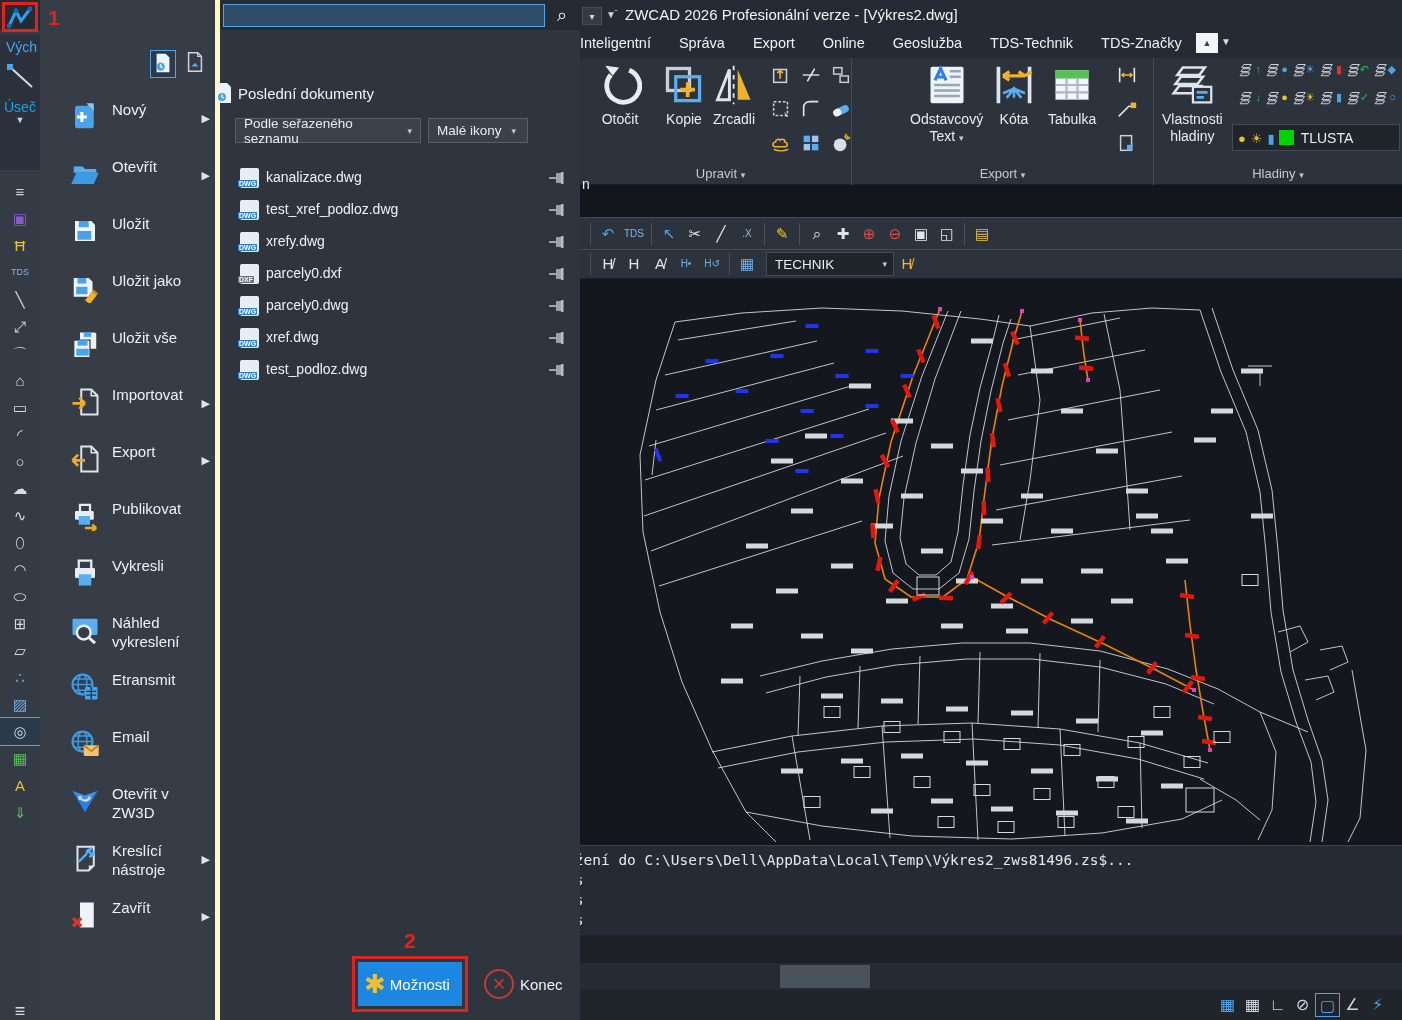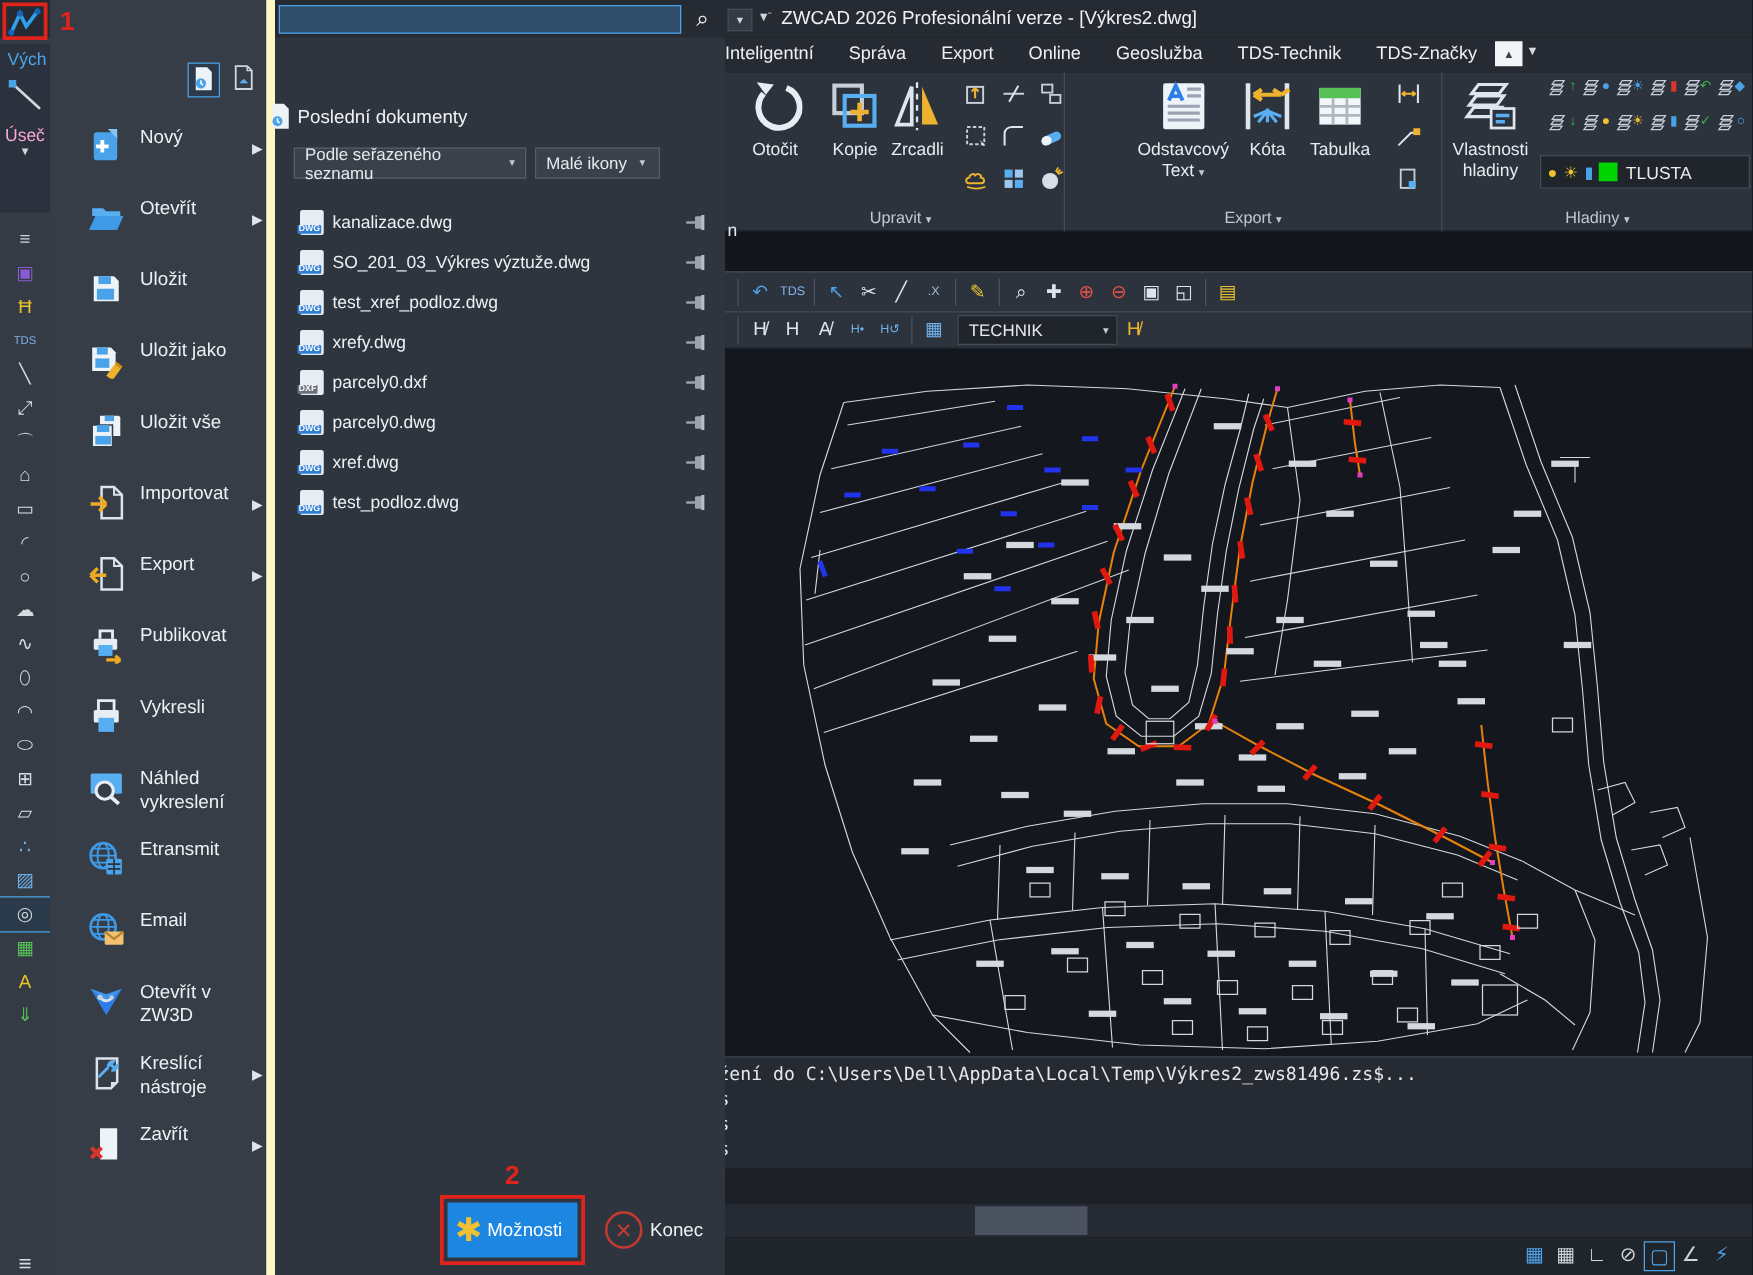--- a/index.html
+++ b/index.html
@@ -43,26 +43,26 @@
   #statusbar { left:560px; top:990px; width:842px; height:30px; background:#20242b; }
   #statusicons { position:absolute; right:12px; top:3px; display:flex; }
   .sico { width:25px; height:24px; text-align:center; line-height:24px; font-size:16px; color:#cfd5dc; }
   .sico.on { color:#4da3e8; }
   .sico.box { border:1px solid #4da3e8; }
 
   
   #lefttb { left:0; top:30px; width:40px; height:990px; background:#343b44; }
   #lefttb-panel { left:0; top:5px; width:40px; height:135px; background:#2b323d; color:#e8ebef; }
   #lt-tab { color:#4da3e8; font-size:14px; padding:4px 0 0 6px; }
-  #lt-tool { color:#f9a8d4; font-size:14px; padding:2px 0 0 4px; }
+  #lt-tool { color:#0ea5e9; font-size:14px; padding:2px 0 0 4px; }
   .ltico { width:40px; height:27px; text-align:center; line-height:27px; font-size:15px; color:#d6dbe1; }
   .ltico.sel { outline:1px solid #4da3e8; background:#2b3a4a; }
 
   
-  #menucol { left:40px; top:0; width:180px; height:1020px; background:#363d47; border-right:7px solid #fef9c3; }
+  #menucol { left:40px; top:0; width:180px; height:1020px; background:#363d47; border-right:5px solid #fef9c3; }
   #recentpanel { left:220px; top:30px; width:360px; height:990px; background:#2f353e; }
   #searchwrap { left:220px; top:0; width:360px; height:30px; background:#262b33; }
   #searchbox { position:absolute; left:3px; top:4px; width:322px; height:23px; background:#2f4d68; border:1px solid #4da3e8; color:#fff; font-size:13px; padding:0 6px; outline:none; }
   #searchbtn { position:absolute; left:328px; top:3px; width:28px; height:25px; color:#f2f4f7; font-size:18px; text-align:center; line-height:25px; }
   .topdoc { position:absolute; top:50px; width:26px; height:28px; text-align:center; }
   #topdoc1 { left:110px; border:1px solid #4da3e8; background:#2b3a4a; }
   #topdoc2 { left:142px; }
   .mitem { position:absolute; left:0; width:180px; height:50px; cursor:default; }
   .mitem .micon { position:absolute; left:30px; top:6px; width:30px; height:30px; }
   .mitem .mlabel { position:absolute; left:72px; top:4px; width:74px; color:#eef1f4; font-size:15px; line-height:19px; word-break:break-word; overflow-wrap:anywhere; }
@@ -716,31 +716,20 @@
           <svg class="fpin" width="18" height="16">
             <path d="M1 8h7" stroke="#9aa2ac" stroke-width="2"></path>
             <rect x="8" y="3" width="7" height="10" rx="1" fill="#9aa2ac"></rect>
             <rect x="13" y="2" width="2.5" height="12" fill="#b8bec6"></rect>
           </svg>
         </div>
         <div class="frow">
           <span class="ficon">
             <span class="ftag dwg">DWG</span>
           </span>
-          <span class="fname">SO_201_03_Výkres výztuže.dwg</span>
-          <svg class="fpin" width="18" height="16">
-            <path d="M1 8h7" stroke="#9aa2ac" stroke-width="2"></path>
-            <rect x="8" y="3" width="7" height="10" rx="1" fill="#9aa2ac"></rect>
-            <rect x="13" y="2" width="2.5" height="12" fill="#b8bec6"></rect>
-          </svg>
-        </div>
-        <div class="frow">
-          <span class="ficon">
-            <span class="ftag dwg">DWG</span>
-          </span>
           <span class="fname">test_xref_podloz.dwg</span>
           <svg class="fpin" width="18" height="16">
             <path d="M1 8h7" stroke="#9aa2ac" stroke-width="2"></path>
             <rect x="8" y="3" width="7" height="10" rx="1" fill="#9aa2ac"></rect>
             <rect x="13" y="2" width="2.5" height="12" fill="#b8bec6"></rect>
           </svg>
         </div>
         <div class="frow">
           <span class="ficon">
             <span class="ftag dwg">DWG</span>

